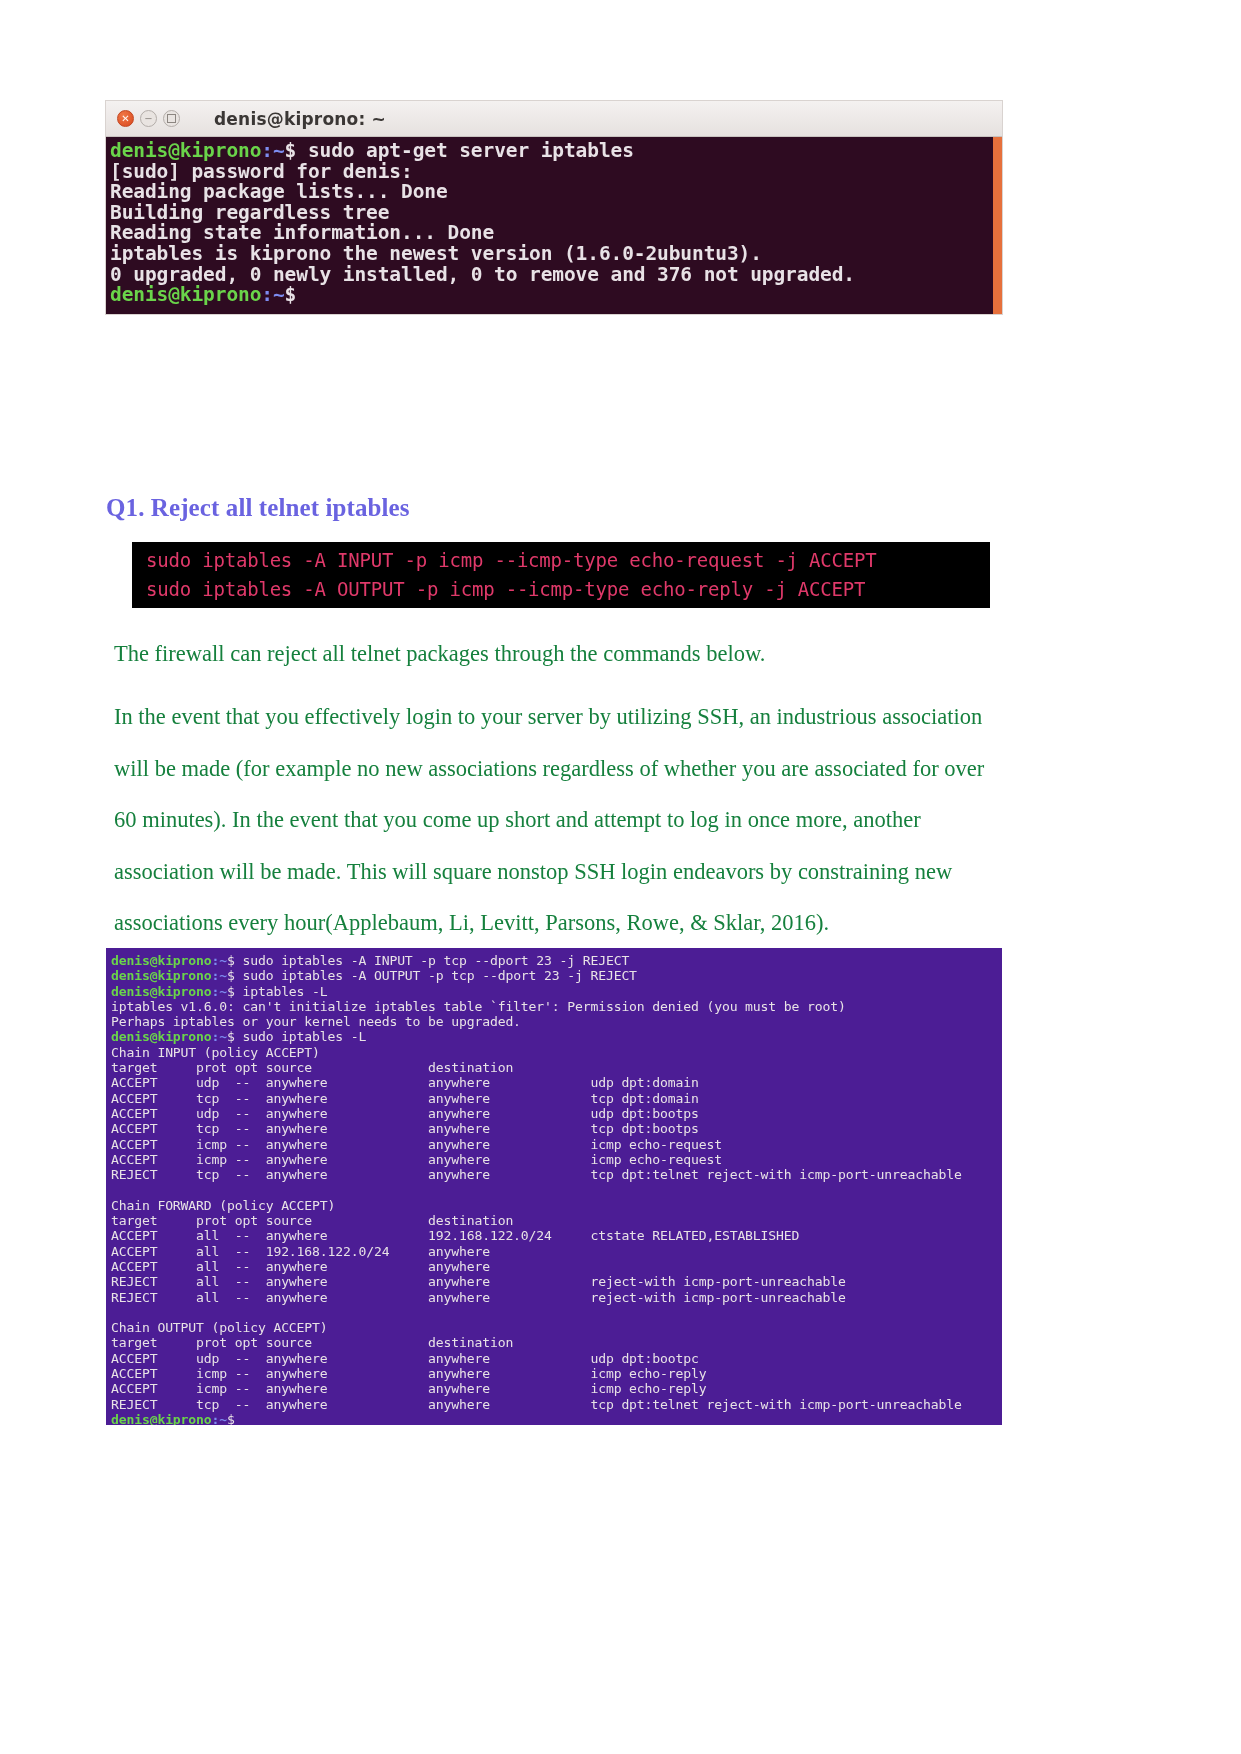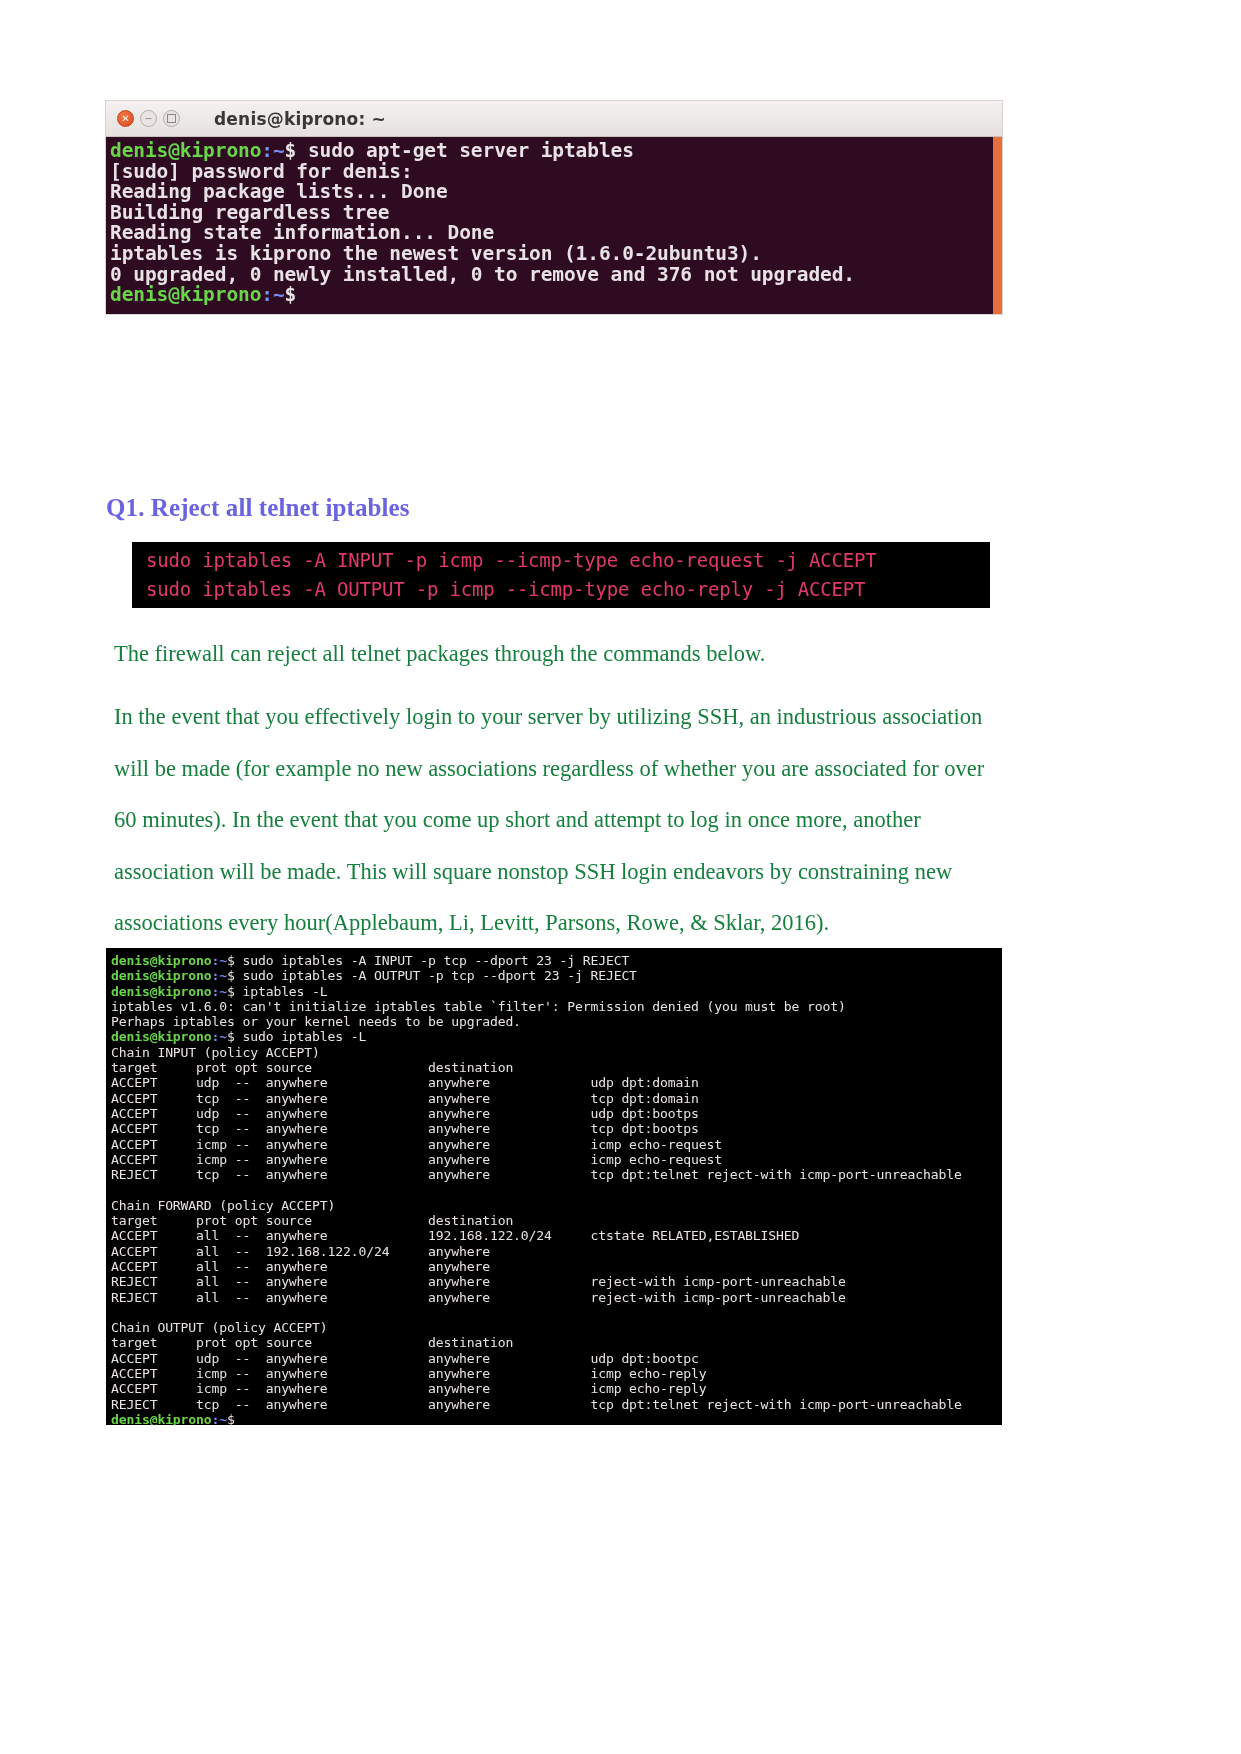--- a/index.html
+++ b/index.html
@@ -143,21 +143,21 @@
     line-height: 51.5px;
   }
 
   
   .term2 {
     position: absolute;
     left: 106px;
     top: 948px;
     width: 896px;
     height: 477px;
-    background: #000000;
+    background: #4c1d95;
     box-sizing: border-box;
     padding: 5px 0 0 5px;
     font-family: "DejaVu Sans Mono", monospace;
     font-size: 13.1px;
     line-height: 15.3px;
     color: #e8e2e6;
     white-space: pre;
     overflow: hidden;
     letter-spacing: -0.15px;
   }

